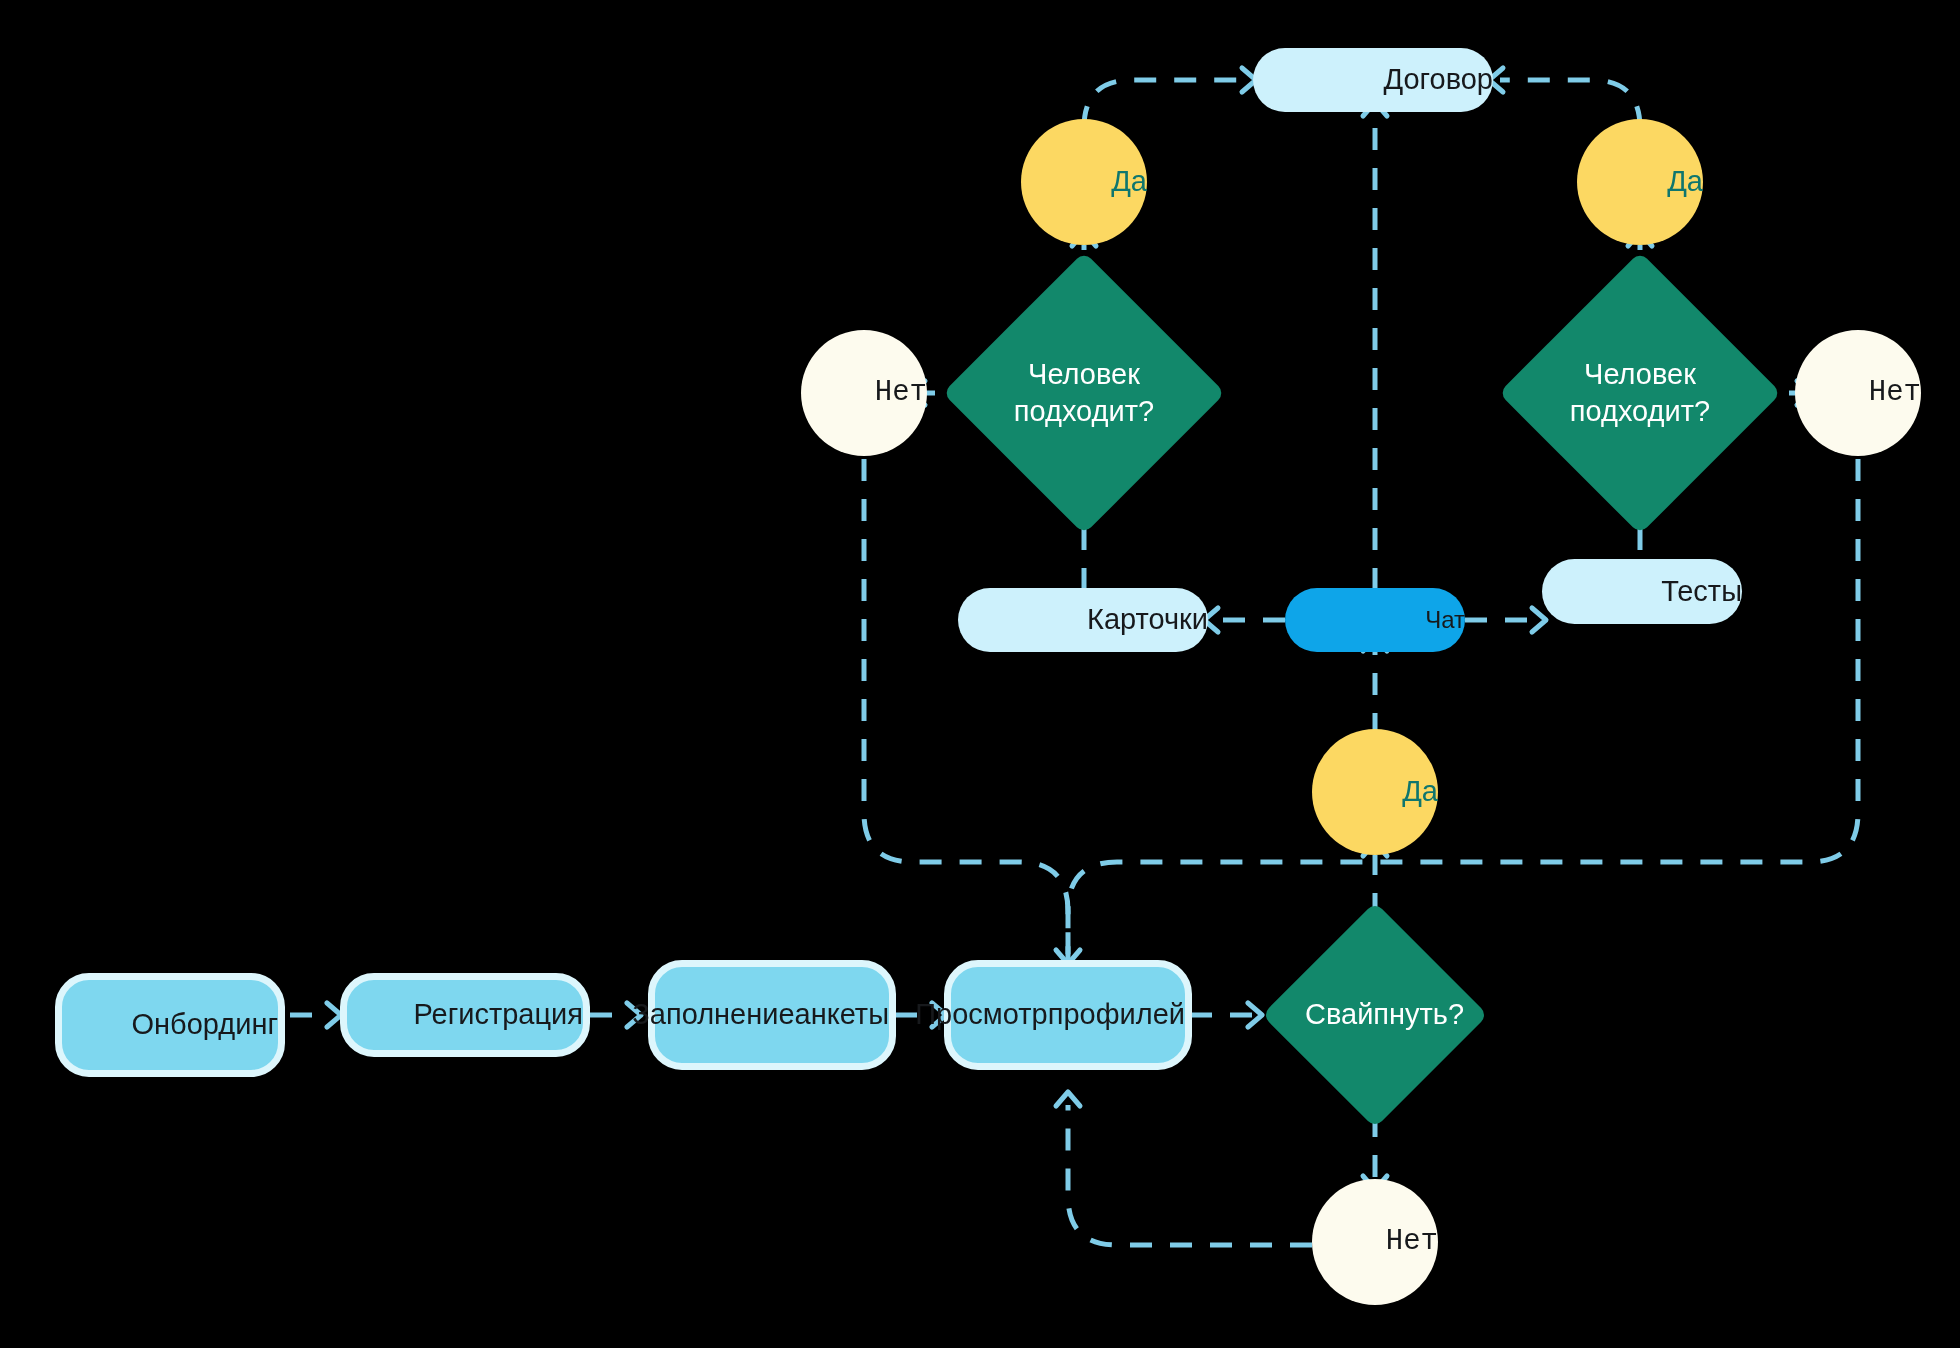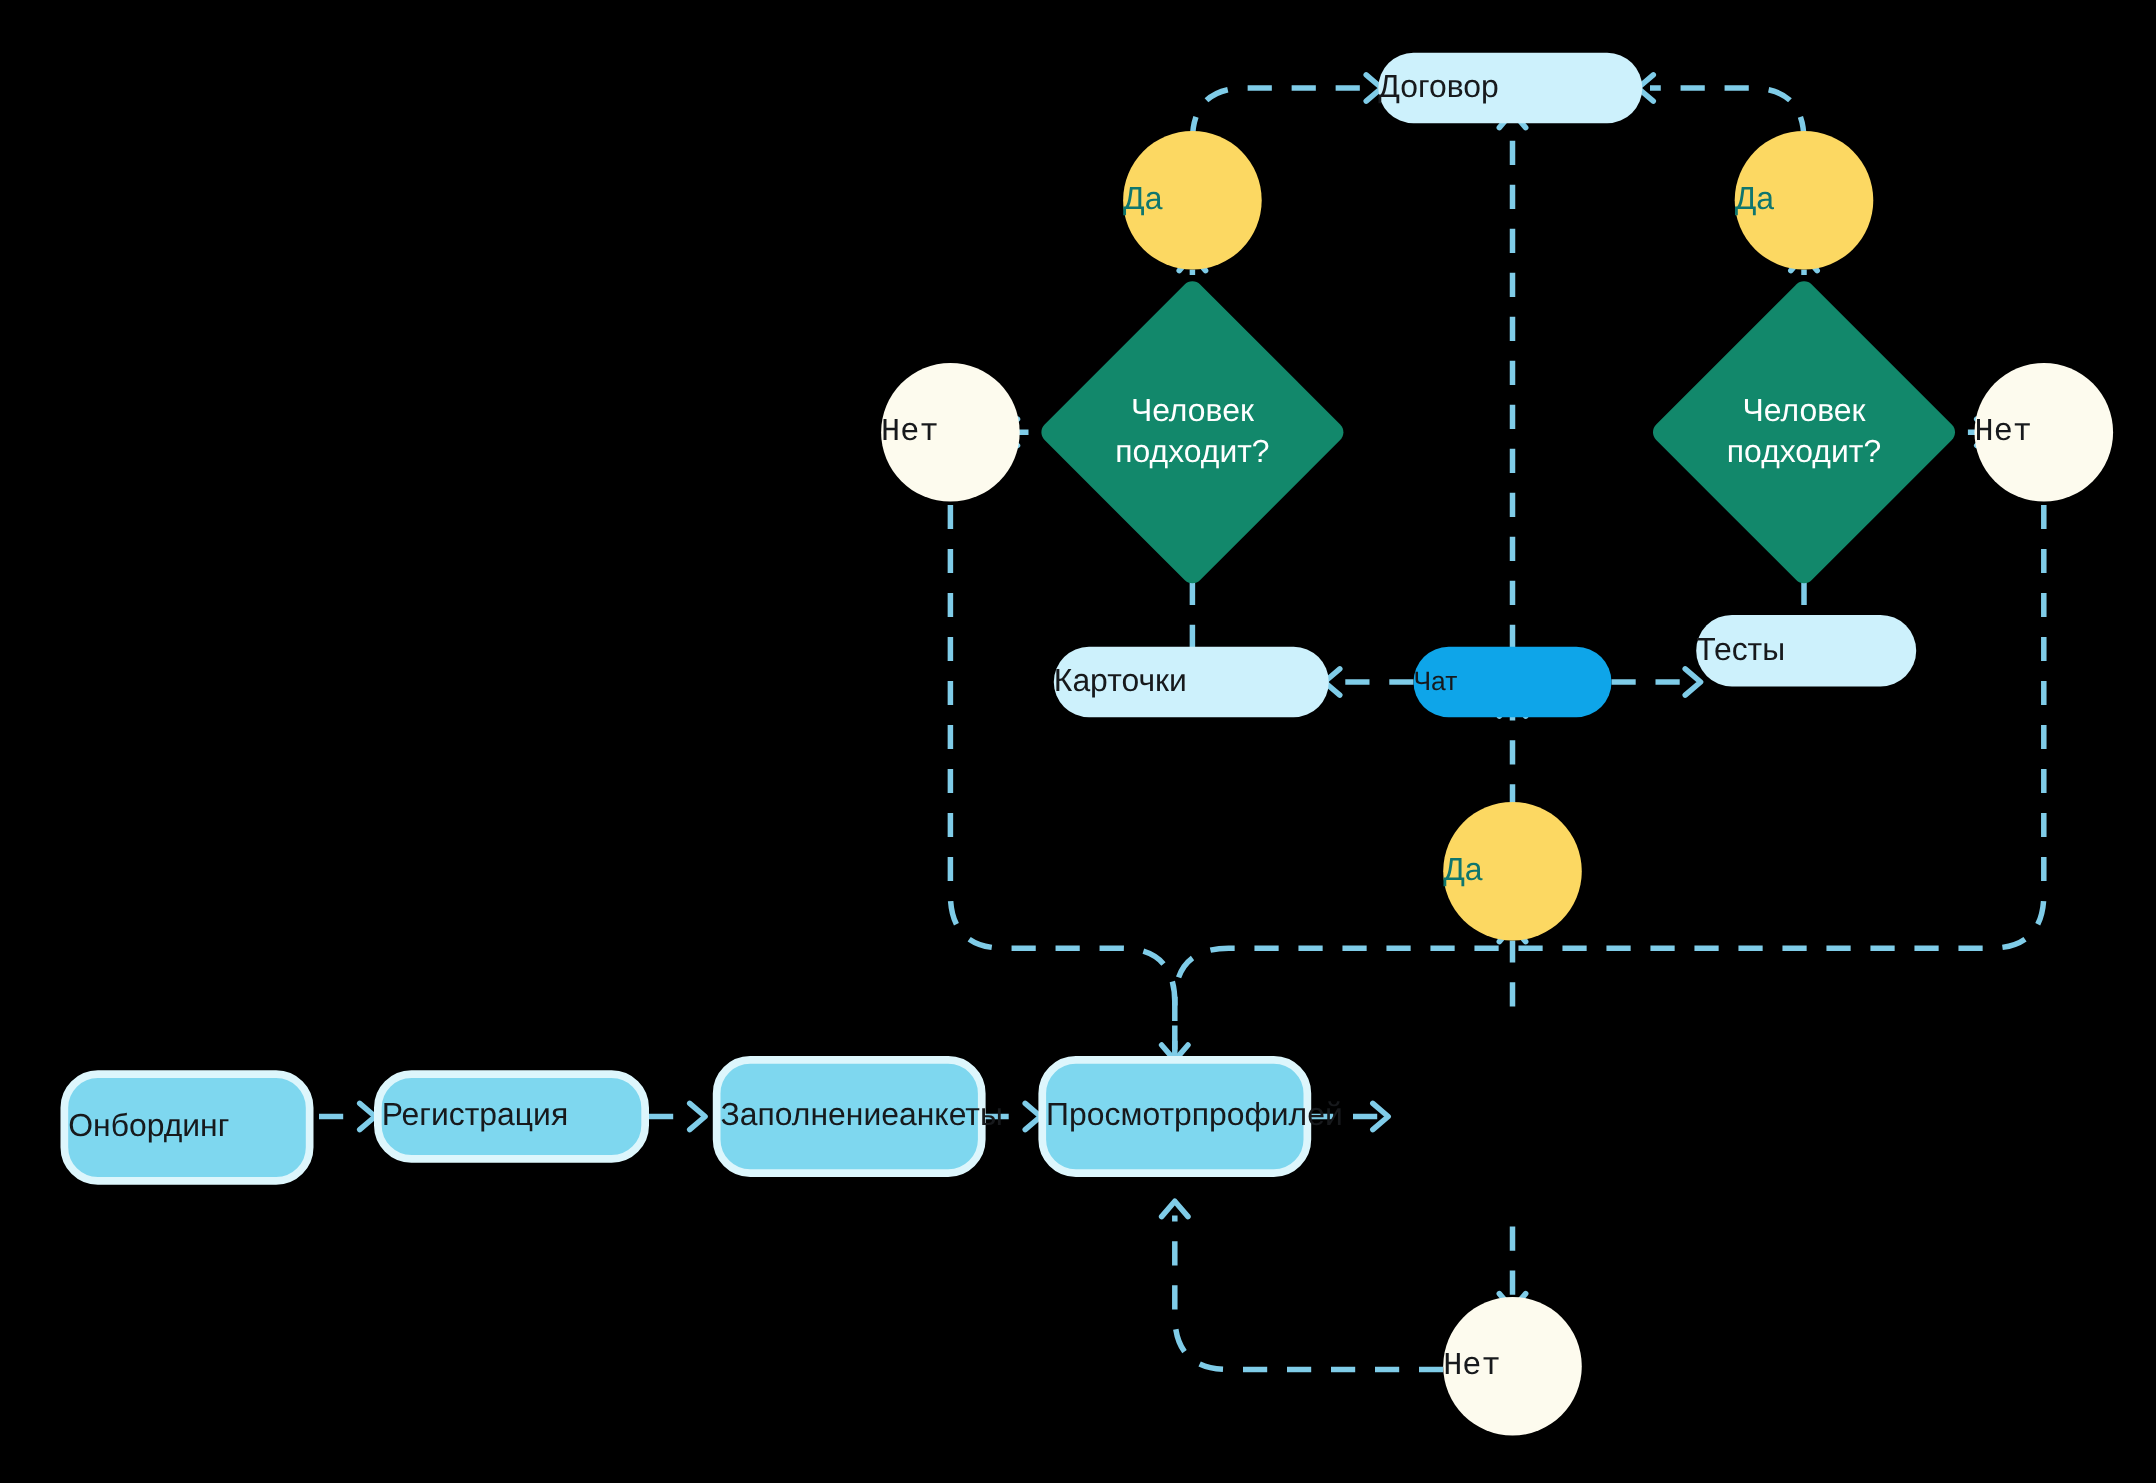--- a/index.html
+++ b/index.html
@@ -39,21 +39,21 @@
     stroke: #7fcce8;
     stroke-width: 5;
     stroke-linecap: round;
     stroke-linejoin: round;
   }
   .node {
     position: absolute;
     box-sizing: border-box;
     display: flex;
     align-items: center;
-    justify-content: flex-start;
+    justify-content: flex-end;
     text-align: center;
     line-height: 1.28;
   }
   
   .n-proc {
     background: #7ed7ef;
     border: 7px solid #ddf6fc;
     border-radius: 34px;
     color: #17191c;
     font-size: 29px;
@@ -191,20 +191,24 @@
   <div class="node n-proc" style="left:648px; top:960px; width:248px; height:110px; ">
     <span>Заполнение</span>
     <span>анкеты</span>
   </div>
 
   <div class="node n-proc" style="left:944px; top:960px; width:248px; height:110px; flex-direction:row;">
     <span>Просмотр</span>
     <span>профилей</span>
   </div>
 
+  <div class="node n-dec" style="left:1295px; top:935px; width:160px; height:160px; position:absolute;">
+    <div class="dia"></div>
+    <div class="dia-label" style="white-space:nowrap;">Свайпнуть?</div>
+  </div>
 
   <div class="node n-no" style="left:1312px; top:1179px; width:126px; height:126px;">
     <span>Нет</span>
   </div>
 
   <div class="node n-yes" style="left:1312px; top:729px; width:126px; height:126px;">
     <span>Да</span>
   </div>
 
   <div class="node n-flat" style="left:958px; top:588px; width:250px; height:64px;">

